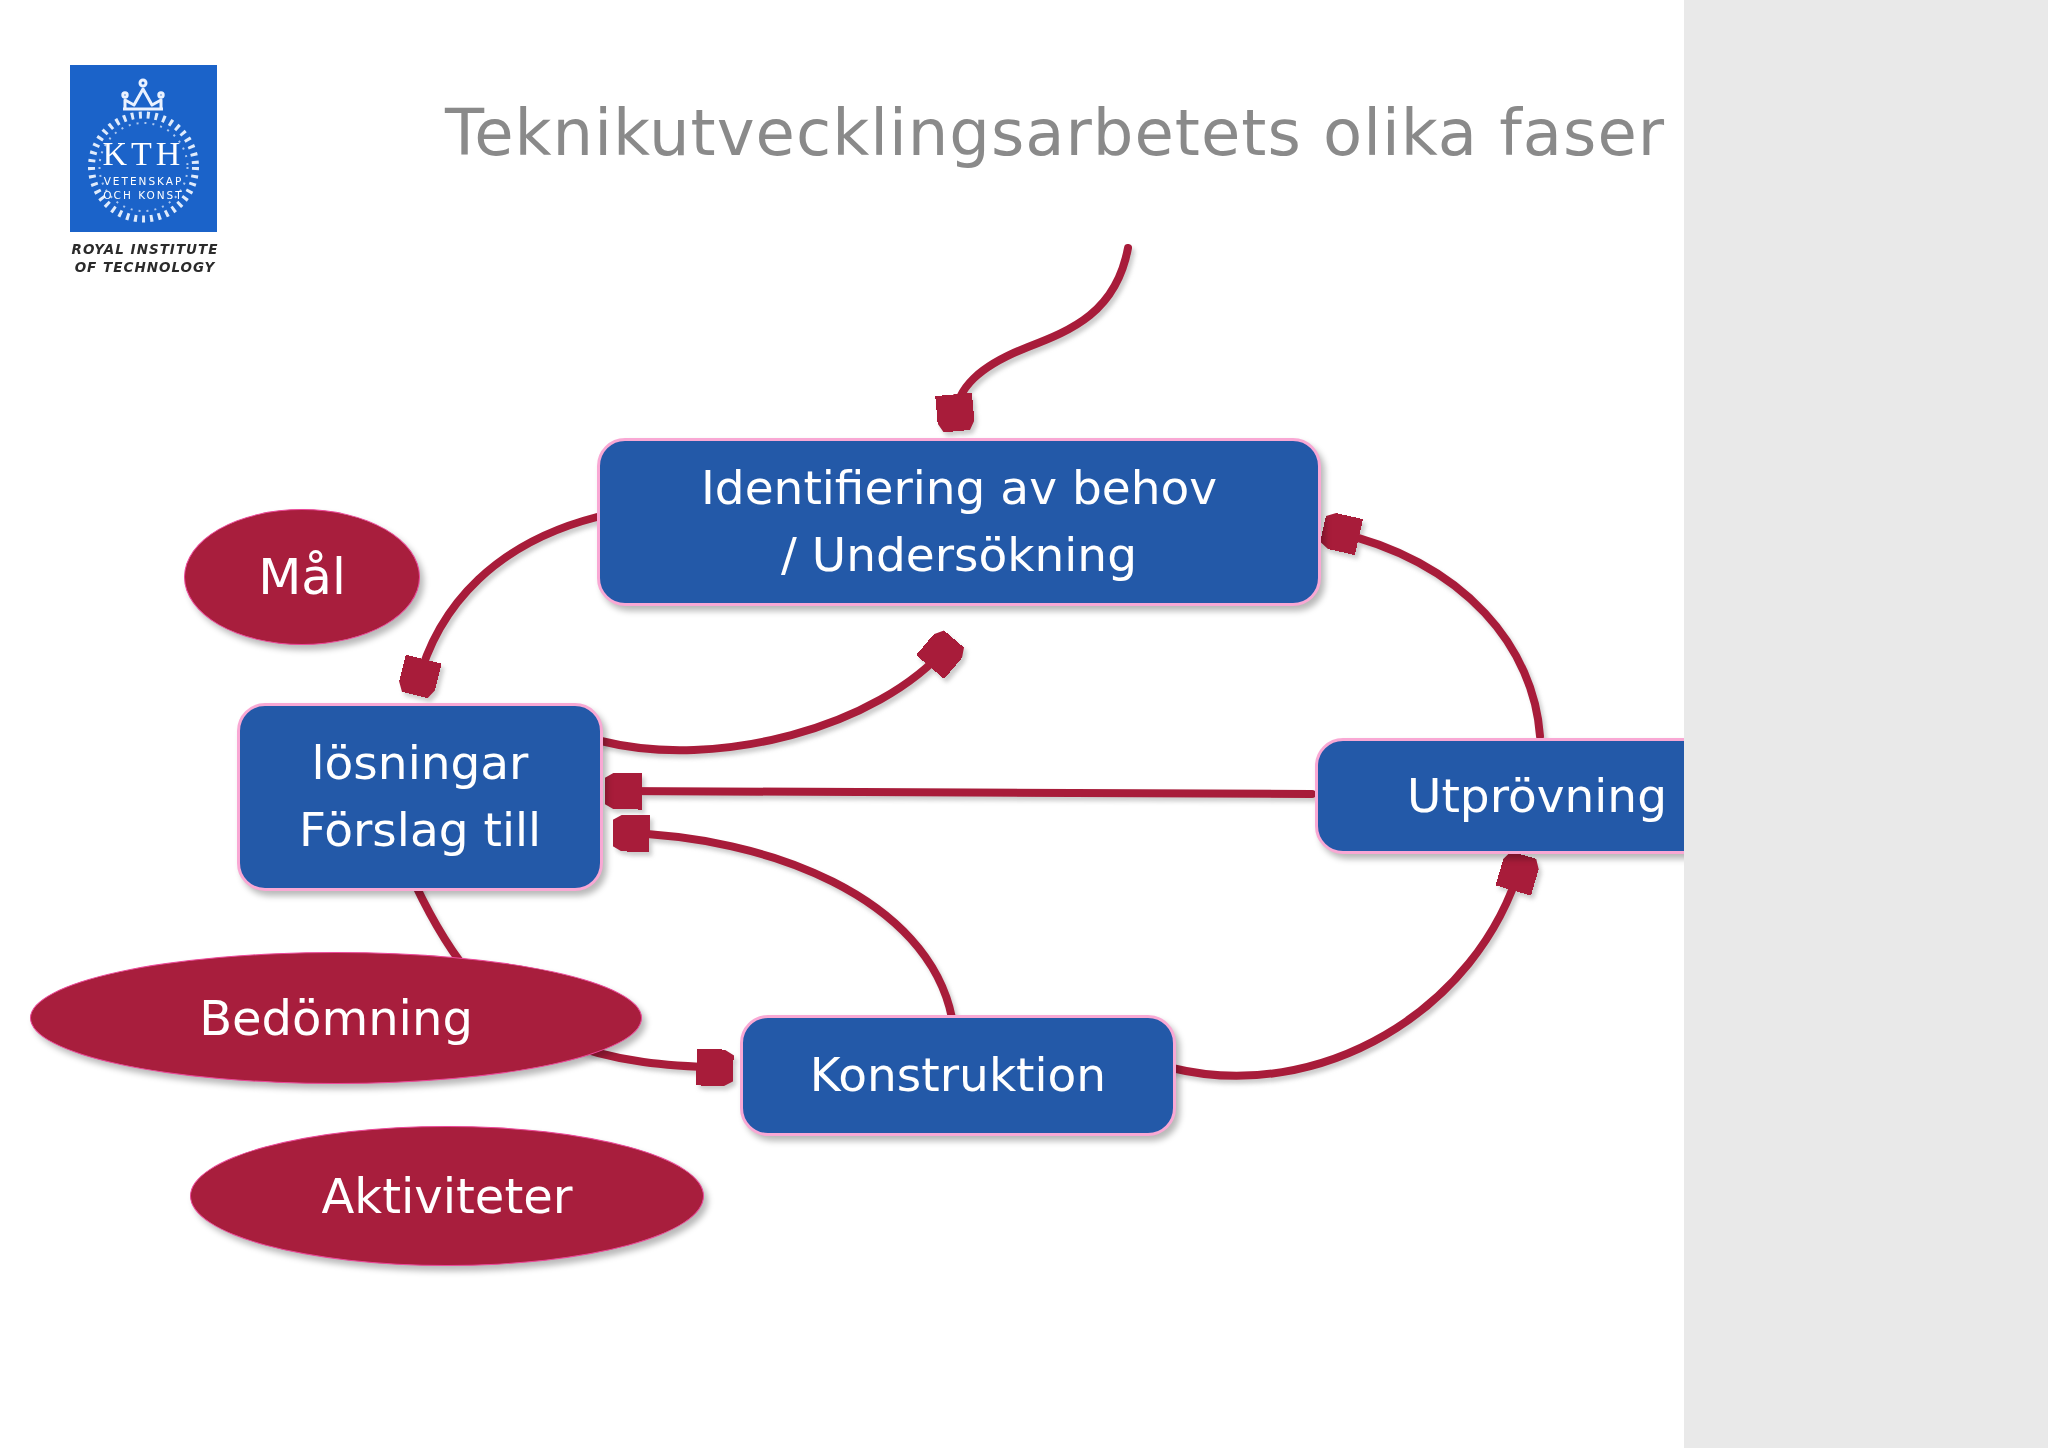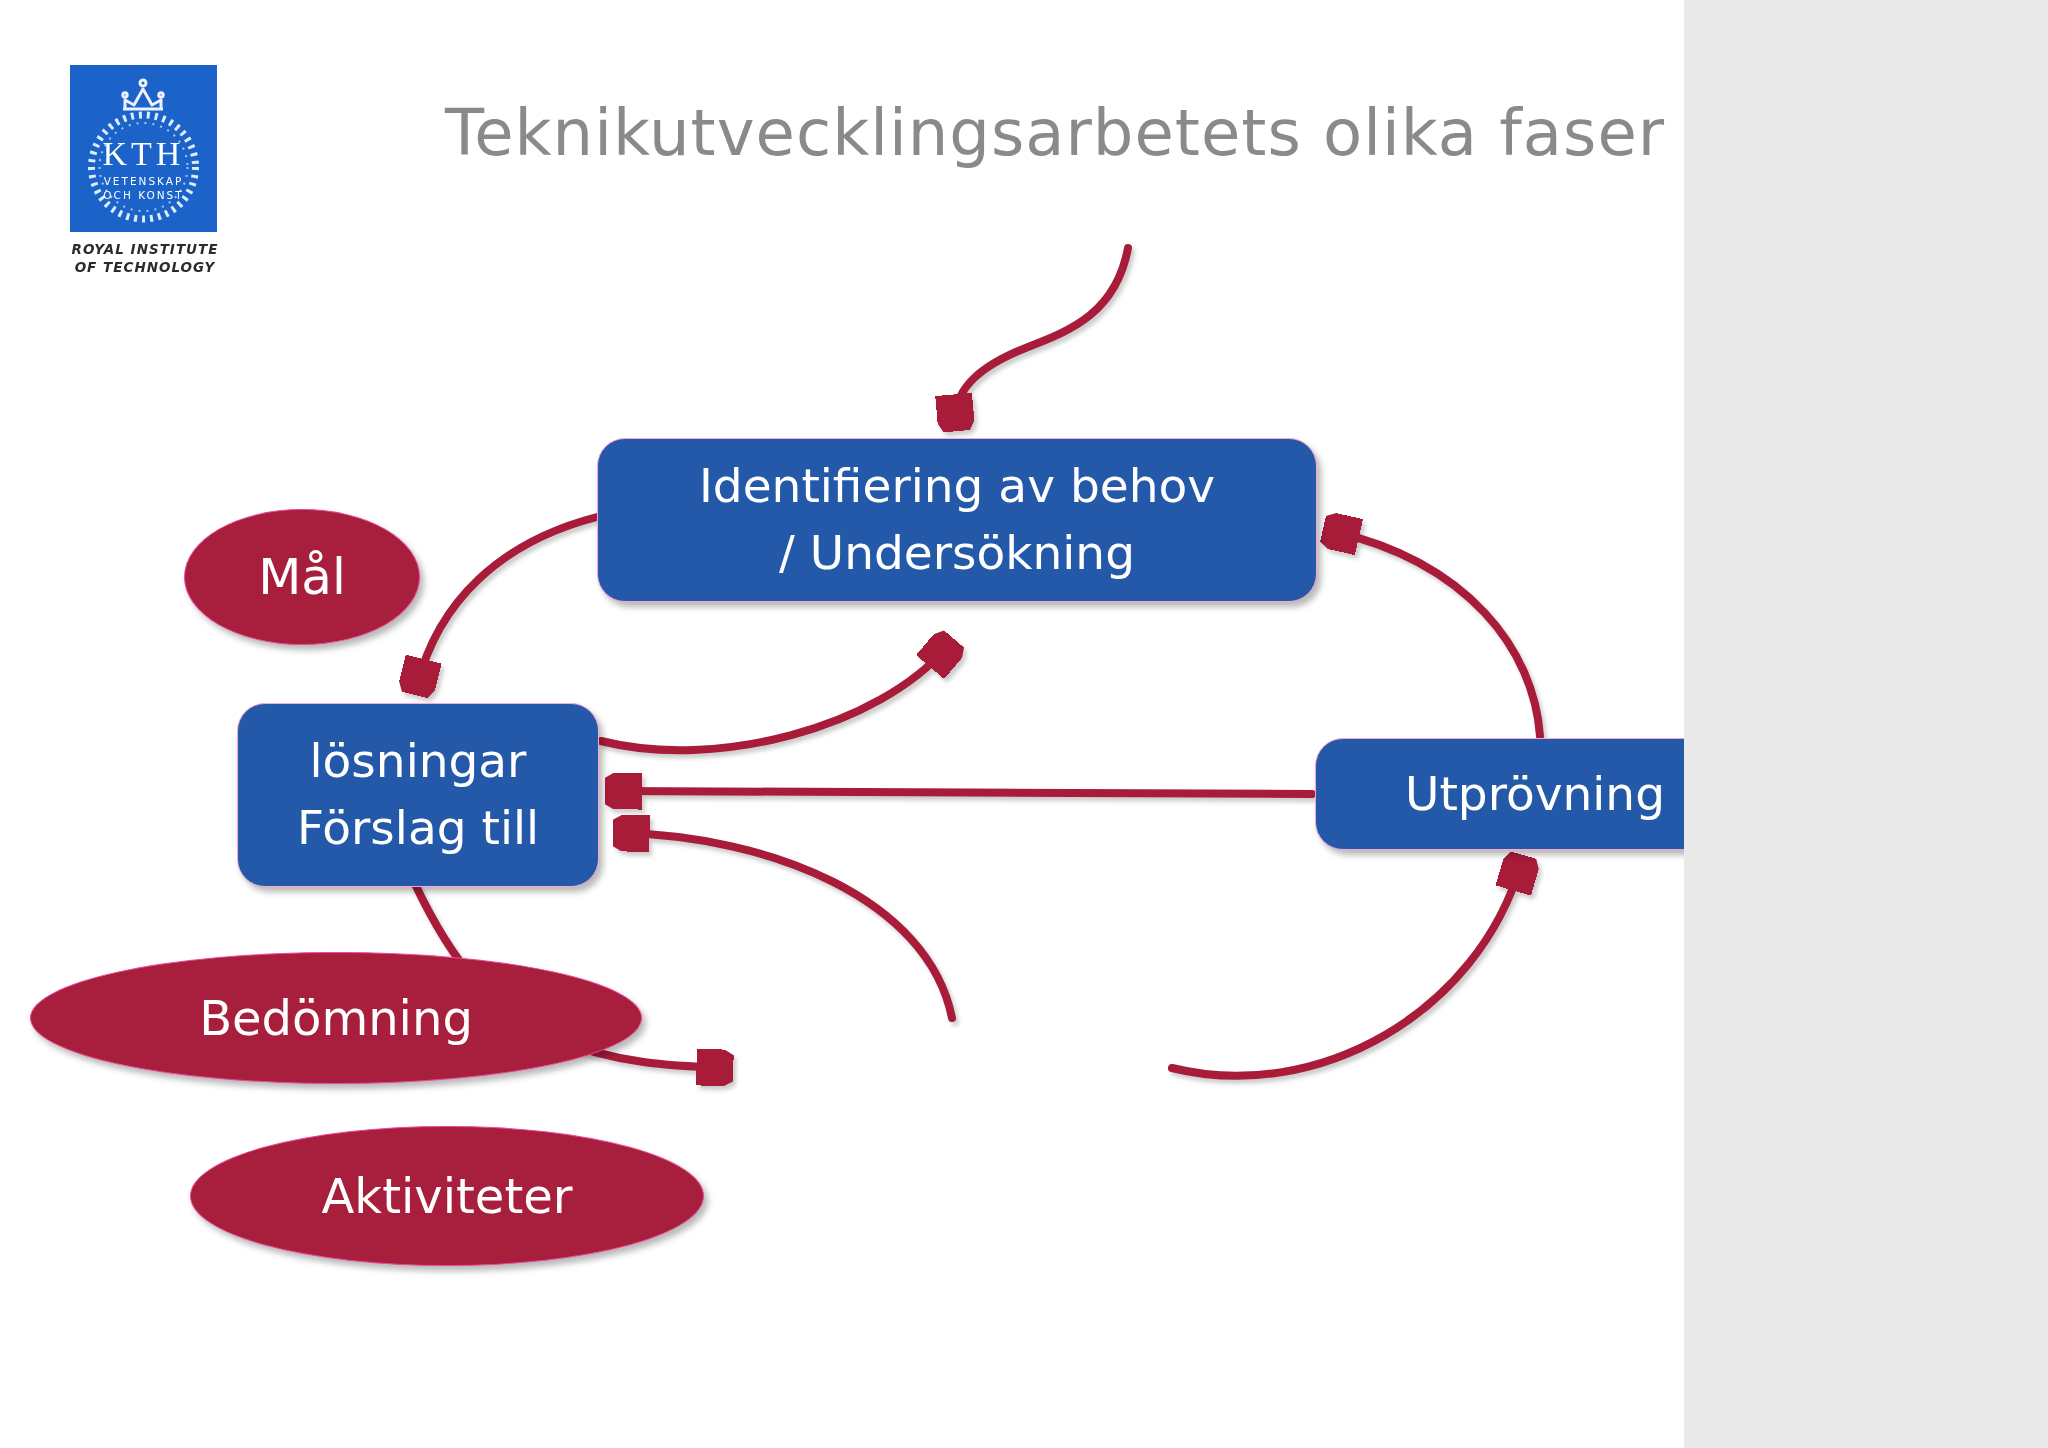--- a/index.html
+++ b/index.html
@@ -25,21 +25,21 @@
   }
   
   .arrows{
     position:absolute;left:0;top:0;z-index:1;
     filter:drop-shadow(3px 4px 2px rgba(110,110,110,0.35));
   }
   .arrows path,.arrows line{stroke:#a81c3a;stroke-width:8;fill:none;stroke-linecap:round;}
   
   .phase{
     position:absolute;z-index:2;
-    background:#2359a8;border:1px solid #f9a8d4;border-radius:28px;
+    background:#2359a8;border:3px solid #f9a8d4;border-radius:28px;
     color:#ffffff;display:flex;flex-direction:column;
     align-items:center;justify-content:center;
     font-size:47px;line-height:1.42;text-align:center;
     box-shadow:4px 5px 6px rgba(0,0,0,0.28);
   }
   .phase-identifiering{left:597px;top:438px;width:718px;height:162px;}
   .phase-forslag{left:237px;top:703px;width:360px;height:182px;}
   .phase-utprovning{left:1315px;top:738px;width:438px;height:110px;}
   .phase-konstruktion{left:740px;top:1015px;width:430px;height:115px;}
   
@@ -103,20 +103,23 @@
     <span>Identifiering av behov</span>
     <span>/ Undersökning</span>
   </div>
   <div class="phase phase-forslag">
     <span>lösningar</span>
     <span>Förslag till</span>
   </div>
   <div class="phase phase-utprovning">
     <span>Utprövning</span>
   </div>
+  <div class="phase phase-konstruktion">
+    <span>Konstruktion</span>
+  </div>
 
   <div class="annotation annotation-mal">
     <span>Mål</span>
   </div>
   <div class="annotation annotation-bedomning">
     <span>Bedömning</span>
   </div>
   <div class="annotation annotation-aktiviteter">
     <span>Aktiviteter</span>
   </div>

